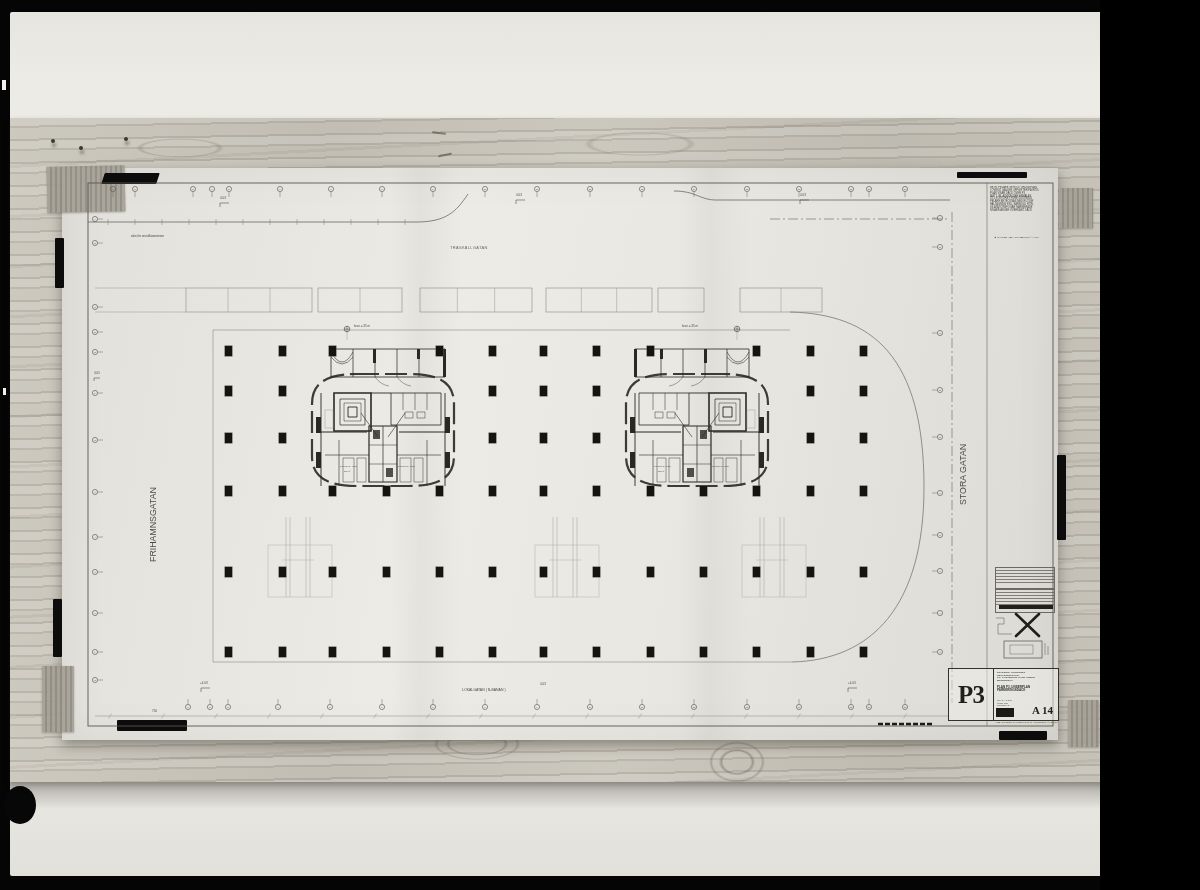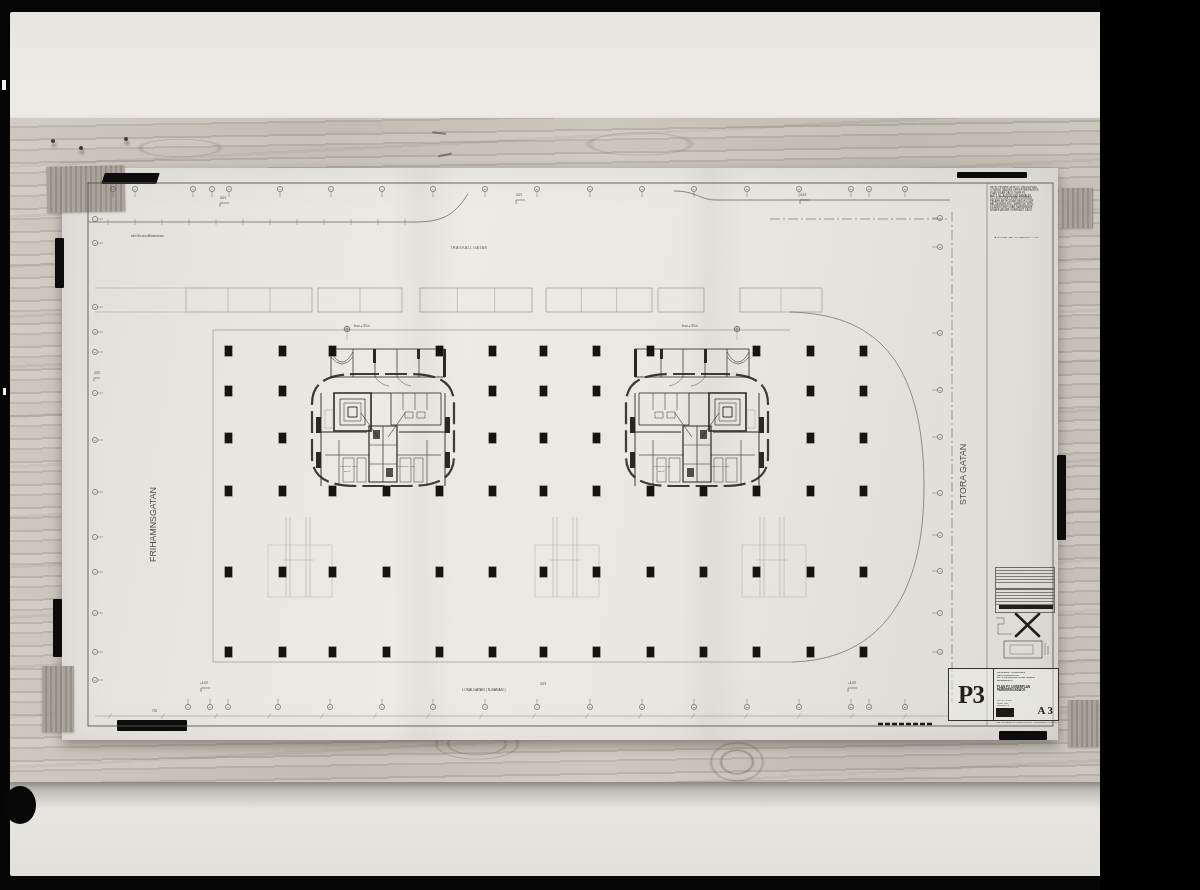--- a/index.html
+++ b/index.html
@@ -619,18 +619,18 @@
       <div class="tb-subject">
           <div>PLAN  P3,  UNDERPLAN</div>
           <div>PARKERINGSDÄCK</div>
         </div>
       <div class="tb-meta">
           <div>SKALA  1:100</div>
           <div>RITN. NR</div>
           <div>UPPDRAG</div>
         </div>
       <div class="tb-darkbox"></div>
-      <span class="tb-drawingnum">A 3</span>
+      <span class="tb-drawingnum">A 14</span>
     </div>
   </div>
   <span class="t s42" style="left:995px;top:721px;">ARB. RITNING  GÄLLER  FR.O.M.  GJUTNING  AV  DÄCK</span>
 
 </div>
 
 </body></html>

